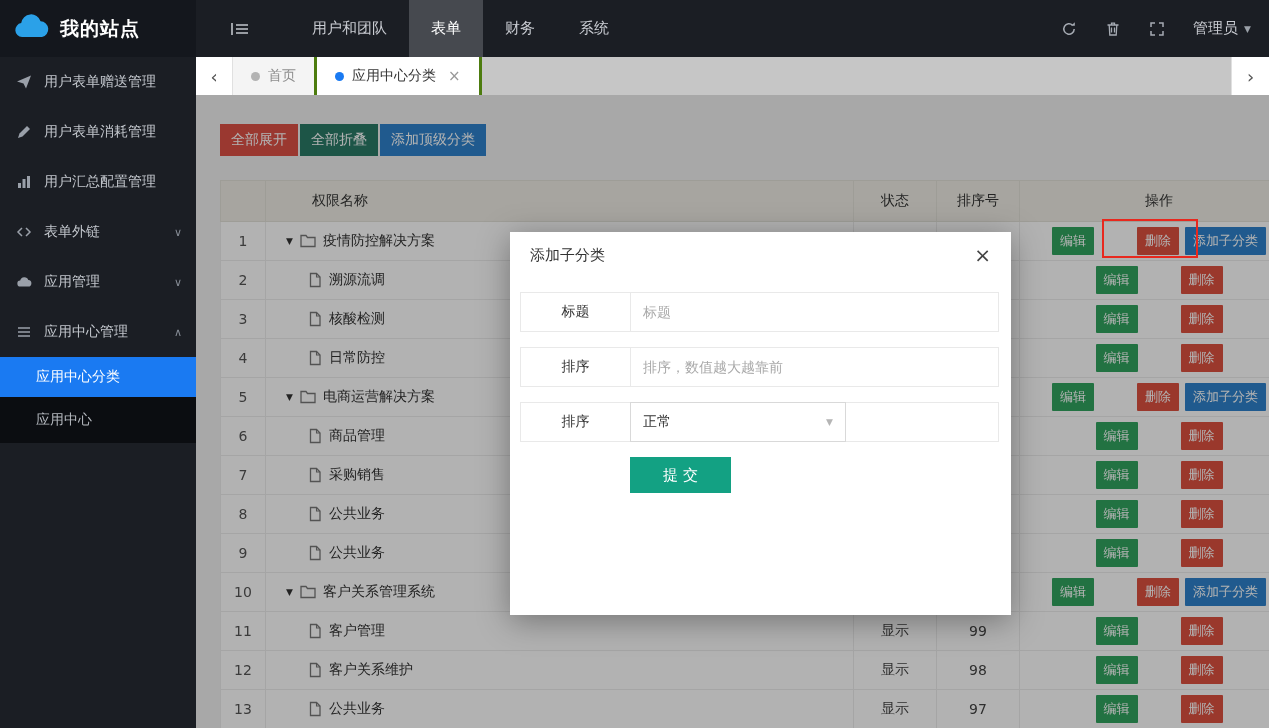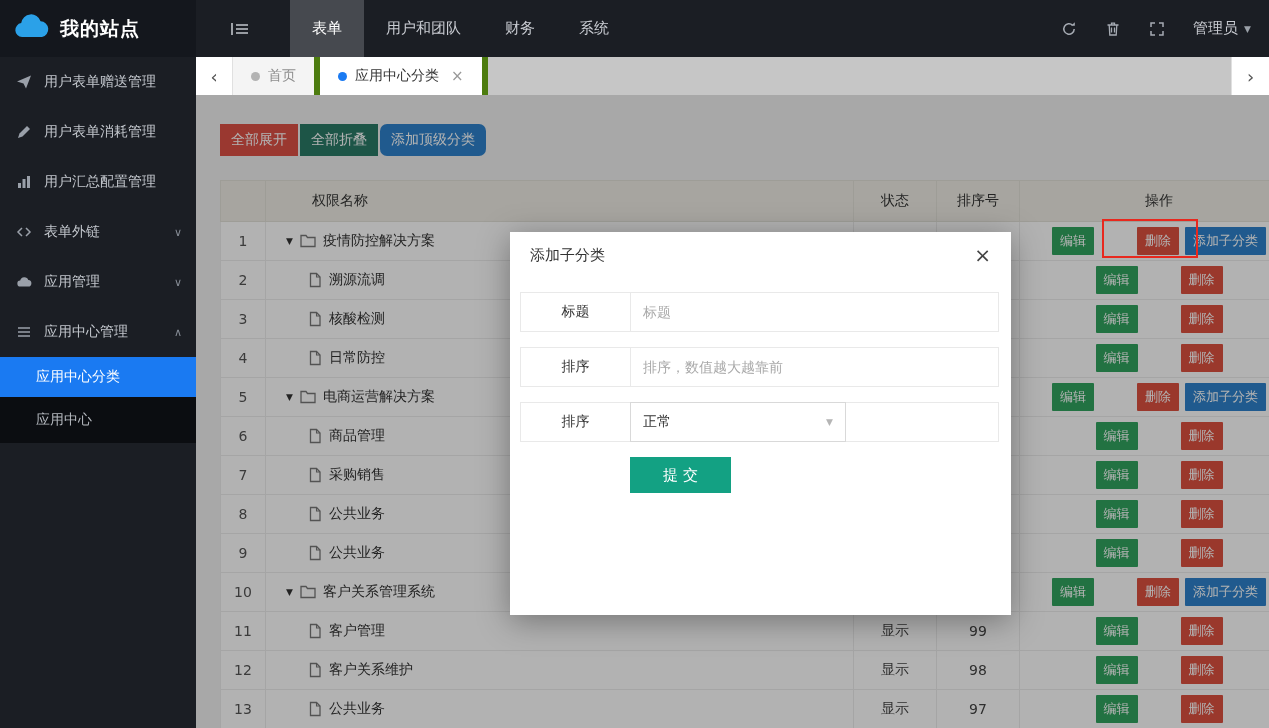--- a/index.html
+++ b/index.html
@@ -26,33 +26,33 @@
   .top-right{margin-left:auto;display:flex;align-items:center;gap:28px;padding-right:18px;}
   .hicon{display:inline-flex;color:#a6abb3;cursor:pointer;}
   .admin{display:flex;align-items:center;gap:6px;cursor:pointer;color:#c9ccd2;}
   .admin-caret{font-size:9px;color:#9aa0a8;}
 
   
   .tabbar{position:absolute;left:196px;top:57px;width:1073px;height:38px;background:#c6c6c6;display:flex;z-index:2;}
   .tab-arrow{width:36px;background:#fff;color:#555;display:flex;align-items:center;justify-content:center;font-size:18px;border-right:1px solid #e0e0e0;cursor:pointer;}
   .tab-arrow.right{margin-left:auto;border-right:none;border-left:1px solid #e0e0e0;width:37px;}
   .tabs{display:flex;}
-  .tab{display:flex;align-items:center;gap:8px;padding:0 18px;background:#f4f4f4;border-right:6px solid #4d7c0f;font-size:14px;color:#8d8d8d;cursor:pointer;}
+  .tab{display:flex;align-items:center;gap:8px;padding:0 18px;background:#f4f4f4;border-right:3px solid #4d7c0f;font-size:14px;color:#8d8d8d;cursor:pointer;}
   .tab.active{background:#fff;color:#333;}
   .dot{width:9px;height:9px;border-radius:50%;background:#b3b3b3;}
   .tab.active .dot{background:var(--accent,#1a7af2);}
   .tab-close{margin-left:4px;color:#999;font-size:15px;cursor:pointer;}
 
   
   .content{position:absolute;left:196px;top:95px;width:877px;height:633px;background:#f1f1f1;padding:29px 0 0 24px;box-sizing:border-box;z-index:1;}
   .toolbar{display:flex;gap:2px;margin-bottom:24px;}
   .tbtn{border:none;color:#fff;font-size:14px;padding:7px 11px;cursor:pointer;font-family:inherit;}
   .tbtn.expand{background:var(--expand,#dd5145);}
   .tbtn.collapse{background:var(--collapse,#2a7a66);}
-  .tbtn.addtop{background:var(--add,#2e82cc);border-radius:7px;}
+  .tbtn.addtop{background:var(--add,#2e82cc);}
 
   .grid{border-collapse:collapse;width:1018px;background:#fff;font-size:14px;color:#333;table-layout:fixed;}
   .grid th{background:#efede5;border:1px solid #e3e1d8;height:38px;font-weight:normal;color:#333;}
   .grid td{border:1px solid #ececec;height:38px;padding:0;overflow:hidden;}
   .c-idx{width:42px;} .c-name{width:540px;text-align:left;padding-left:46px;}
   .c-st{width:80px;} .c-so{width:80px;} .c-op{width:276px;}
   td.idx{text-align:center;color:#555;}
   td.name .namewrap{display:flex;align-items:center;gap:7px;padding-left:20px;}
   .caret{font-size:9px;color:#333;cursor:pointer;}
   .spacer{width:15px;flex:0 0 15px;}
@@ -157,22 +157,22 @@
   </aside>
 
   <header class="topbar">
     <span class="toggle">
       <svg width="20" height="16" viewBox="0 0 20 16">
           <path d="M2 2v12" stroke="currentColor" stroke-width="1.6" fill="none"></path>
           <path d="M6 4h12M6 8h12M6 12h12" stroke="currentColor" stroke-width="1.6" fill="none"></path>
         </svg>
     </span>
     <nav id="top-nav" class="top-nav">
+        <div class="nav-item">用户和团队</div>
         <div class="nav-item active">表单</div>
-        <div class="nav-item">用户和团队</div>
         <div class="nav-item">财务</div>
         <div class="nav-item">系统</div>
       </nav>
     <div class="top-right">
       <span class="hicon">
         <svg width="16" height="16" viewBox="0 0 16 16">
             <path d="M13.2 8a5.2 5.2 0 1 1-1.6-3.8" fill="none" stroke="currentColor" stroke-width="1.5"></path>
             <path d="M13.8 1.2v3.6h-3.6z" fill="currentColor"></path>
           </svg>
       </span>

